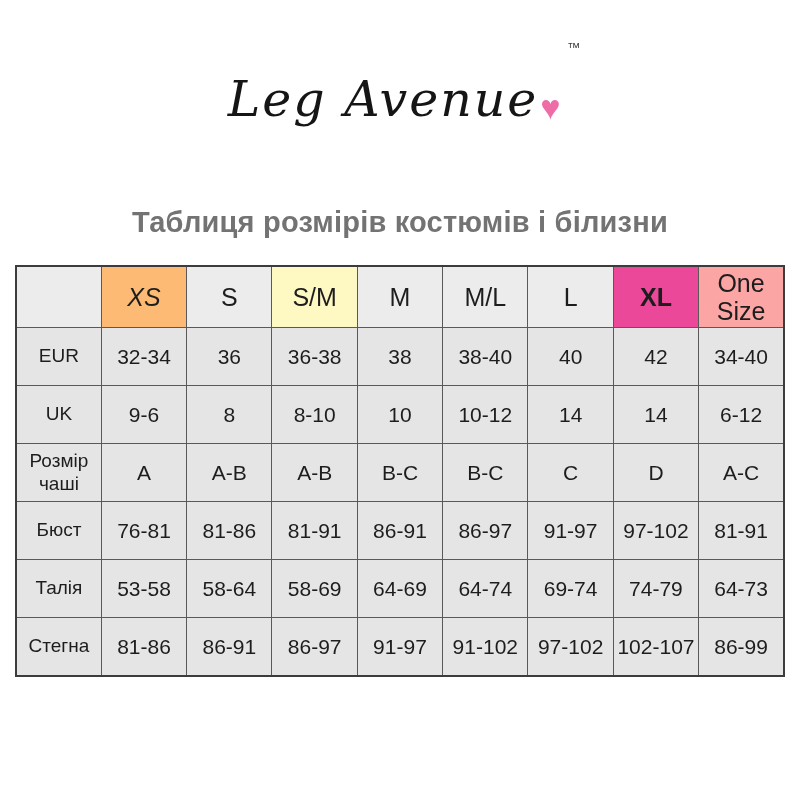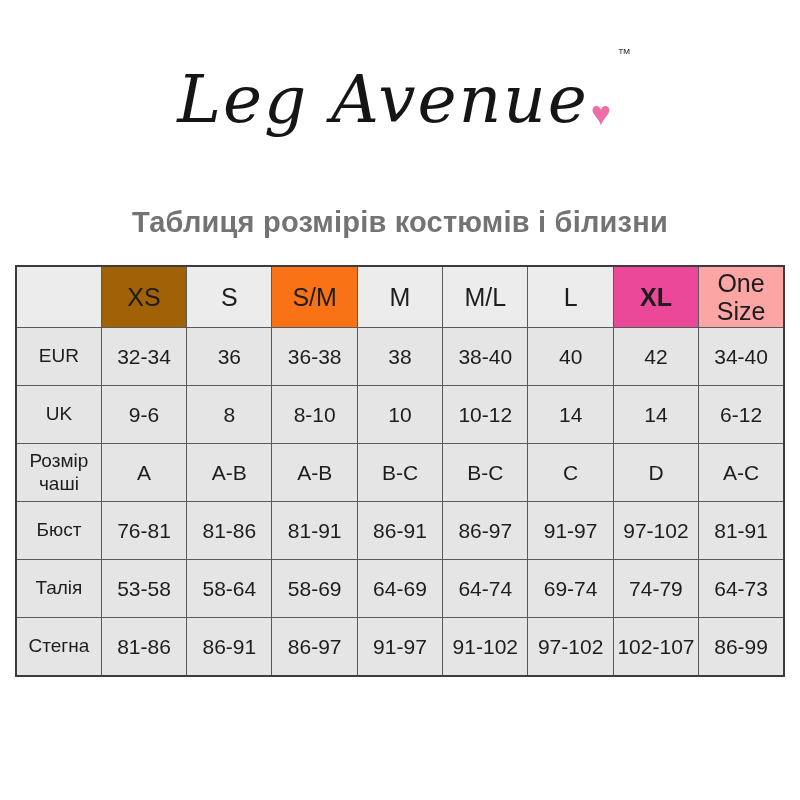--- a/index.html
+++ b/index.html
@@ -17,21 +17,21 @@
 
   
   .logo-wrap {
     padding-top: 50px;
     text-align: center;
     white-space: nowrap;
   }
   .logo-text {
     font-family: "DejaVu Serif", serif;
     font-style: italic;
-    font-size: 66px;
+    font-size: 49px;
     line-height: 100px;
     color: #151515;
     letter-spacing: 2px;
   }
   .logo-mark {
     position: relative;
     display: inline-block;
     width: 34px;
     height: 62px;
     vertical-align: baseline;
@@ -101,23 +101,23 @@
 <div class="logo-wrap">
   <span class="logo-text">Leg Avenue</span><span class="logo-mark"><span class="tm">™</span><span class="heart" style="color: rgb(238, 109, 166);">♥</span></span>
 </div>
 
 <h1 class="page-title">Таблиця розмірів костюмів і білизни</h1>
 
 <table class="size-table">
     <thead>
       <tr>
         <th style="background: rgb(236, 236, 236);"></th>
-        <th style="background: #a16207;">XS</th>
+        <th style="background: #fdba74; font-style: italic;">XS</th>
         <th style="background: rgb(236, 236, 236);">S</th>
-        <th style="background: #f97316;">S/M</th>
+        <th style="background: #fef9c3;">S/M</th>
         <th style="background: rgb(236, 236, 236);">M</th>
         <th style="background: rgb(236, 236, 236);">M/L</th>
         <th style="background: rgb(236, 236, 236);">L</th>
         <th style="background: #ec4899; font-weight: bold;">XL</th>
         <th style="background: #fca5a5;">One Size</th>
       </tr>
     </thead>
     <tbody>
       <tr>
         <th class="rowlabel">EUR</th>

